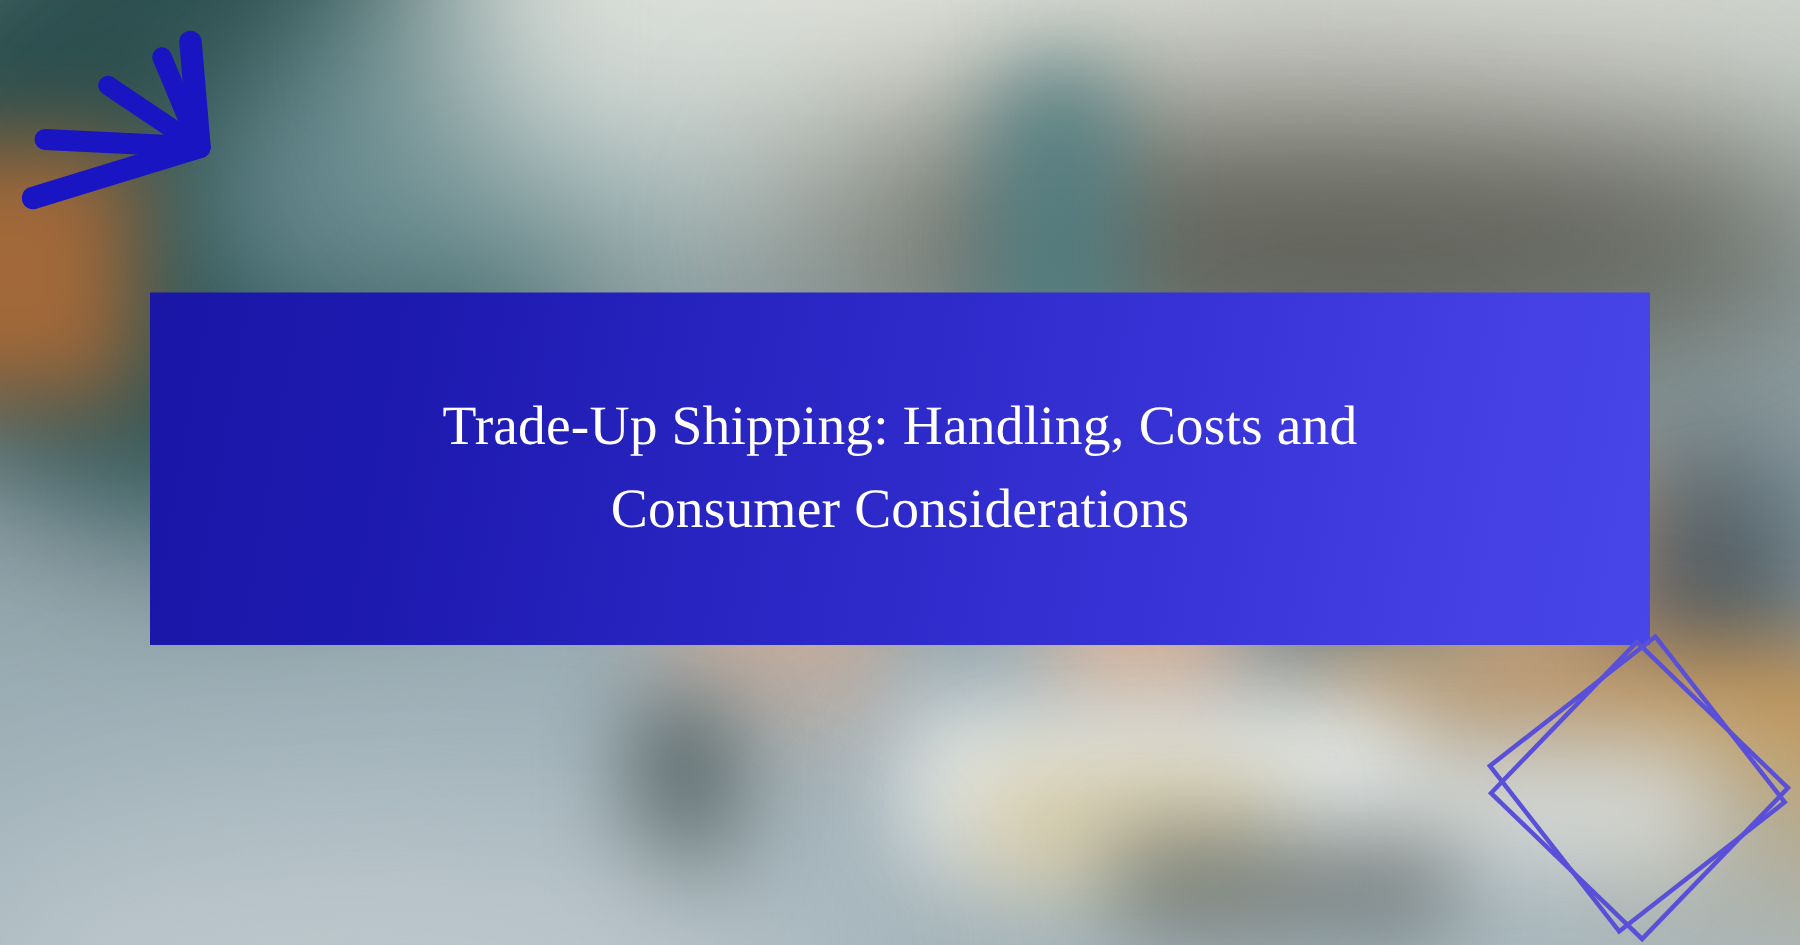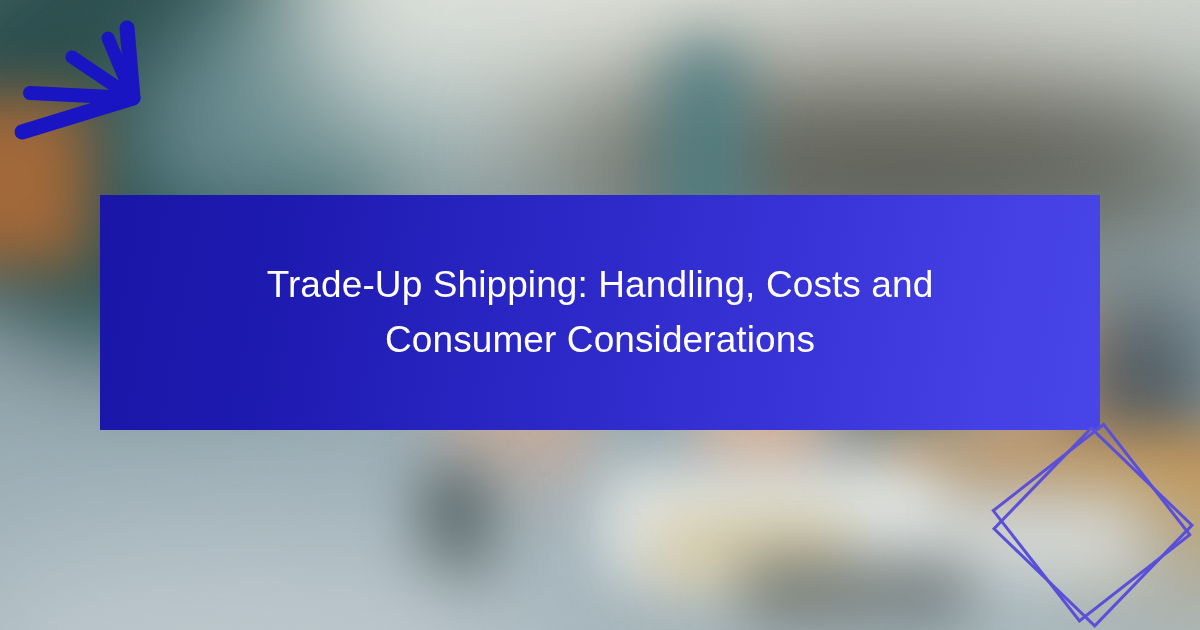--- a/index.html
+++ b/index.html
@@ -65,21 +65,21 @@
       #4846e8 100%);
     display: flex;
     align-items: center;
     justify-content: center;
   }
   .title-text {
     width: 720px;
     margin: 0;
     text-align: center;
     color: #ffffff;
-    font-family: Liberation Sans, sans-serif;
+    font-family: Liberation Serif, serif;
     font-size: 37px;
     font-weight: 400;
     line-height: 1.48;
     letter-spacing: 0.1px;
     white-space: pre-line;
   }
 
   
   .sparkle {
     position: absolute;

